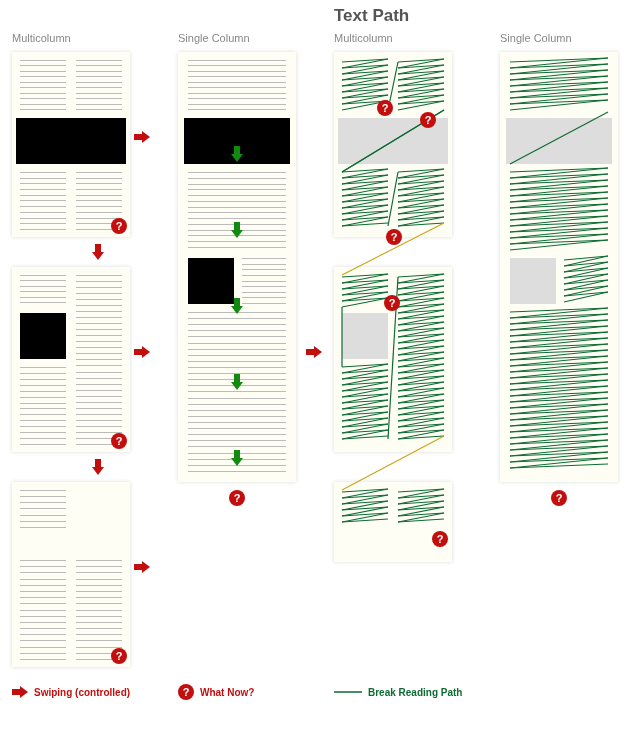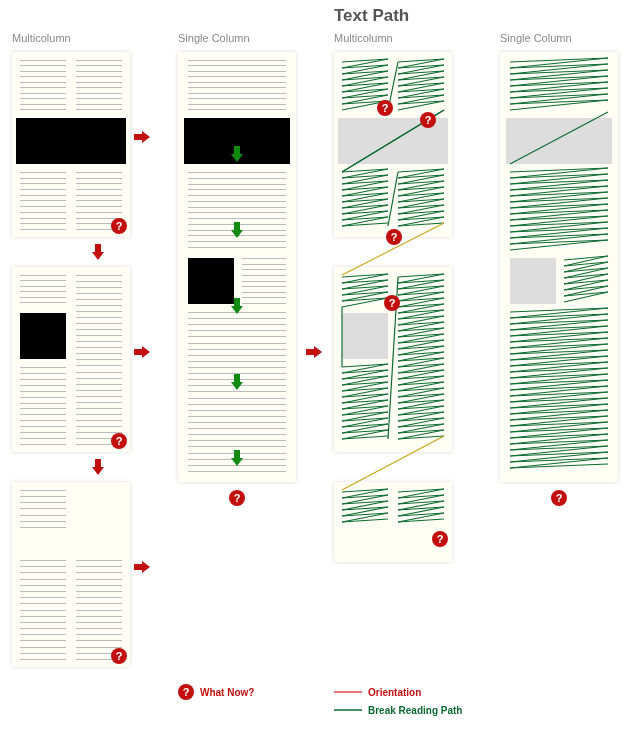--- a/index.html
+++ b/index.html
@@ -734,34 +734,32 @@
           <line x1="108" y1="400" x2="10" y2="410"></line>
           <line x1="10" y1="410" x2="108" y2="406"></line>
         <line x1="108" y1="406" x2="10" y2="416"></line>
           <line x1="10" y1="416" x2="108" y2="412"></line>
       </g>
     </svg>
   </div>
   <div class="qmark" style="left:551px;top:490px;">?</div>
 
   <div class="legend" style="left:12px;top:683px;">
+    <div class="legend-item">
+      <span class="arrow-red arrow-h" style="position:relative;width:16px;height:6px;"></span>
+      <span style="color:#c30e0e;">Swiping (controlled)</span>
+    </div>
   </div>
   <div class="legend" style="left:178px;top:683px;">
     <div class="legend-item">
       <span class="qmark" style="position:relative;">?</span>
       <span style="color:#c30e0e;">What Now?</span>
     </div>
   </div>
   <div class="legend" style="left:334px;top:683px;">
-    <div class="legend-item">
-      <svg width="28" height="6">
-          <line class="line-red" x1="0" y1="3" x2="28" y2="3"></line>
-        </svg>
-      <span style="color:#c30e0e;">Orientation</span>
-    </div>
     <div class="legend-item">
       <svg width="28" height="6">
           <line x1="0" y1="3" x2="28" y2="3" stroke="#0e6b33" stroke-width="1.5"></line>
         </svg>
       <span style="color:#0e6b33;">Break Reading Path</span>
     </div>
   </div>
 
 </div>
 

